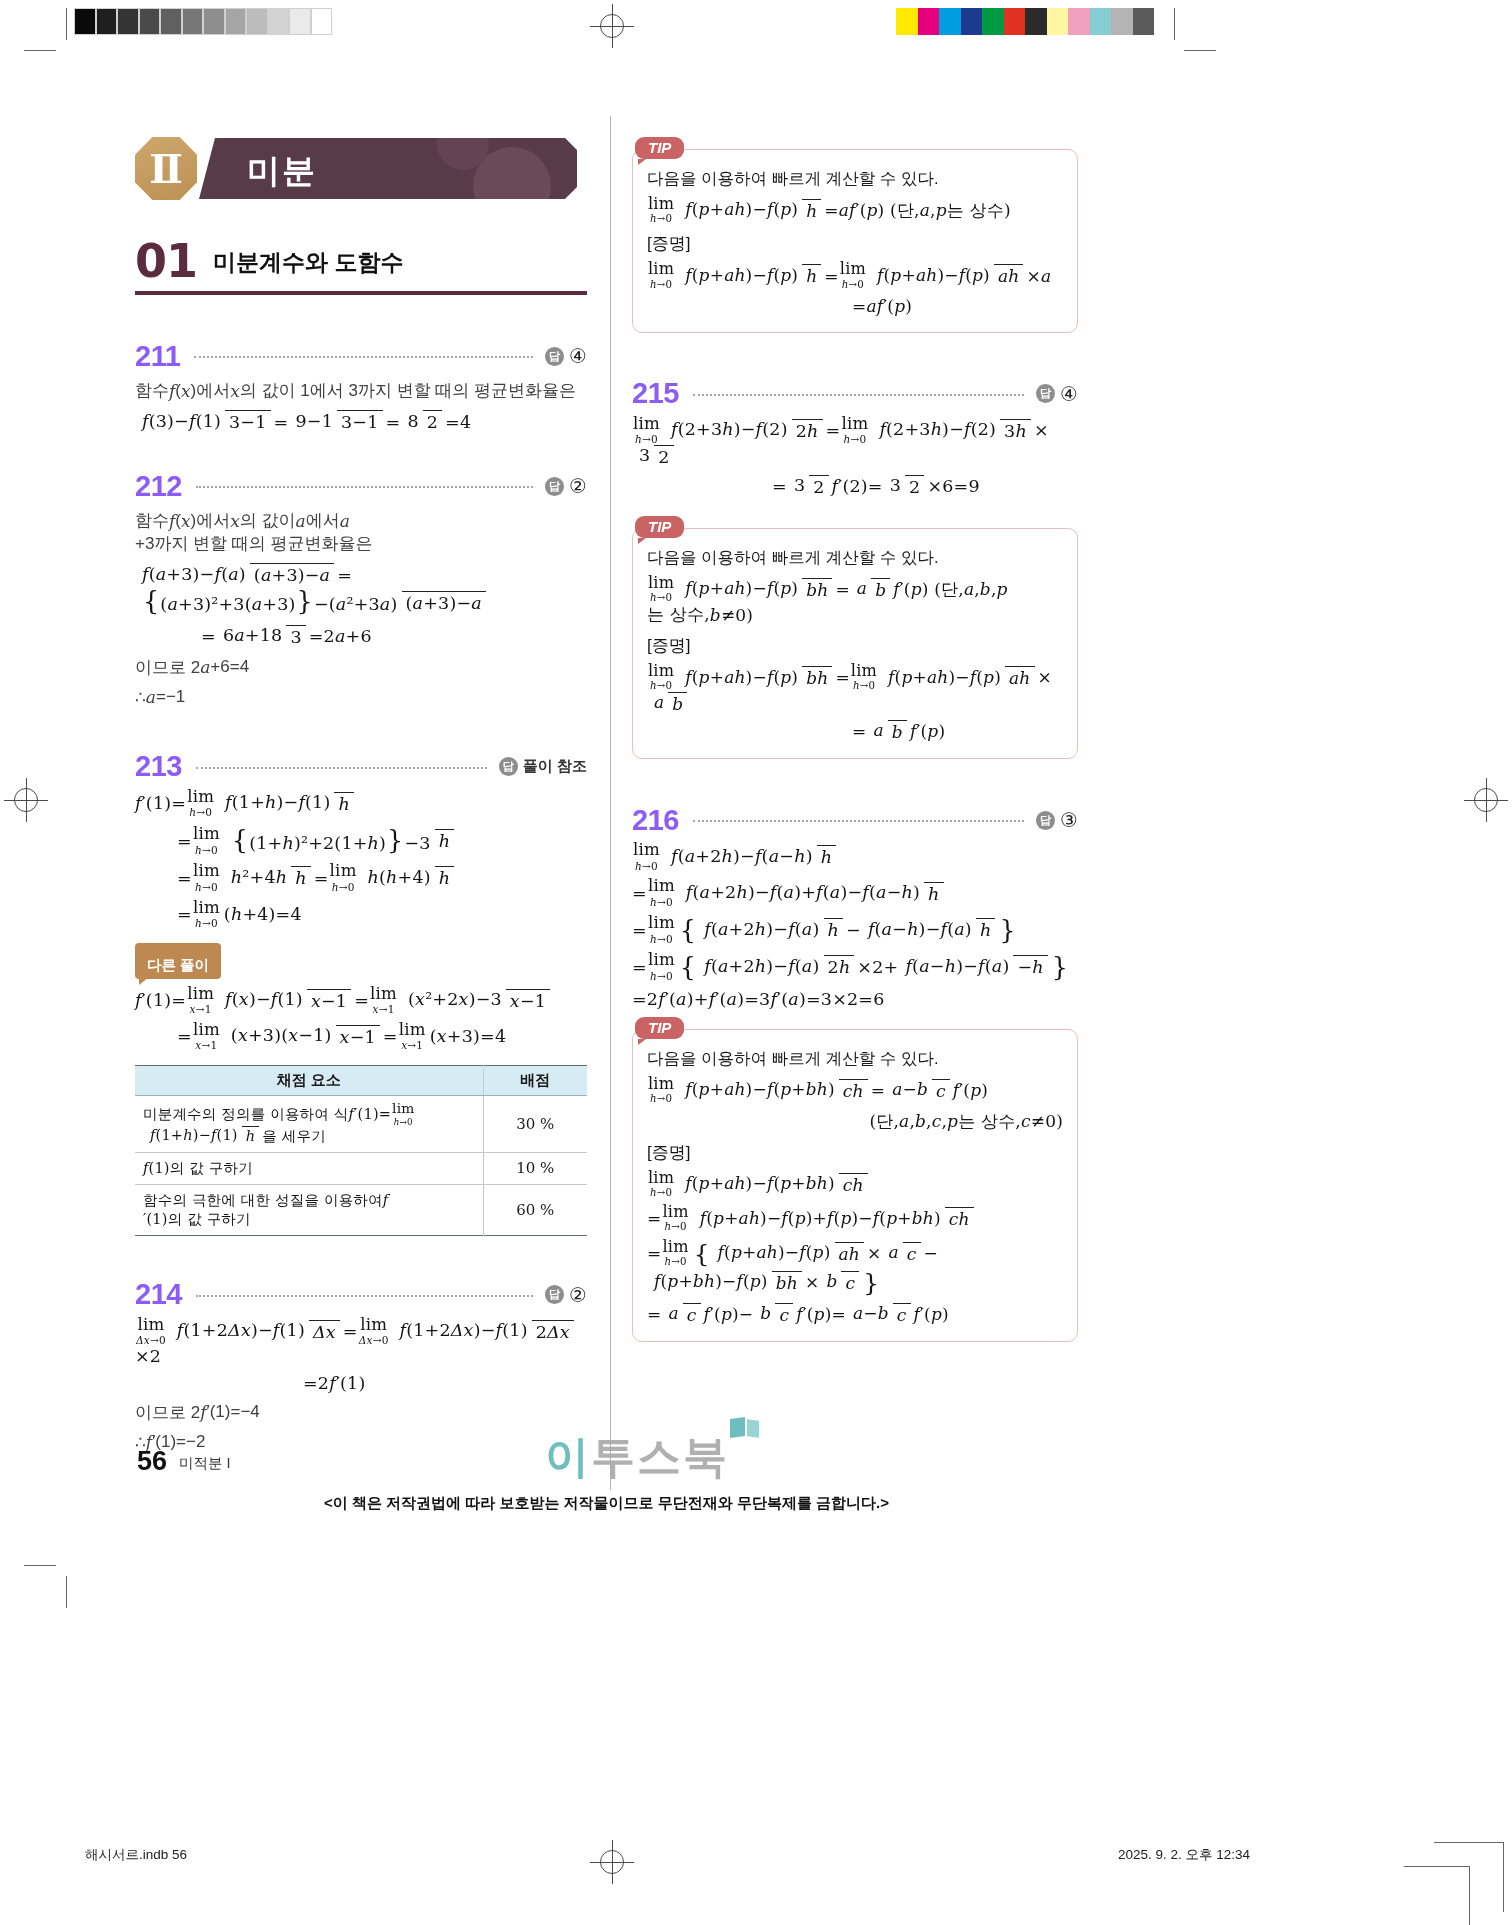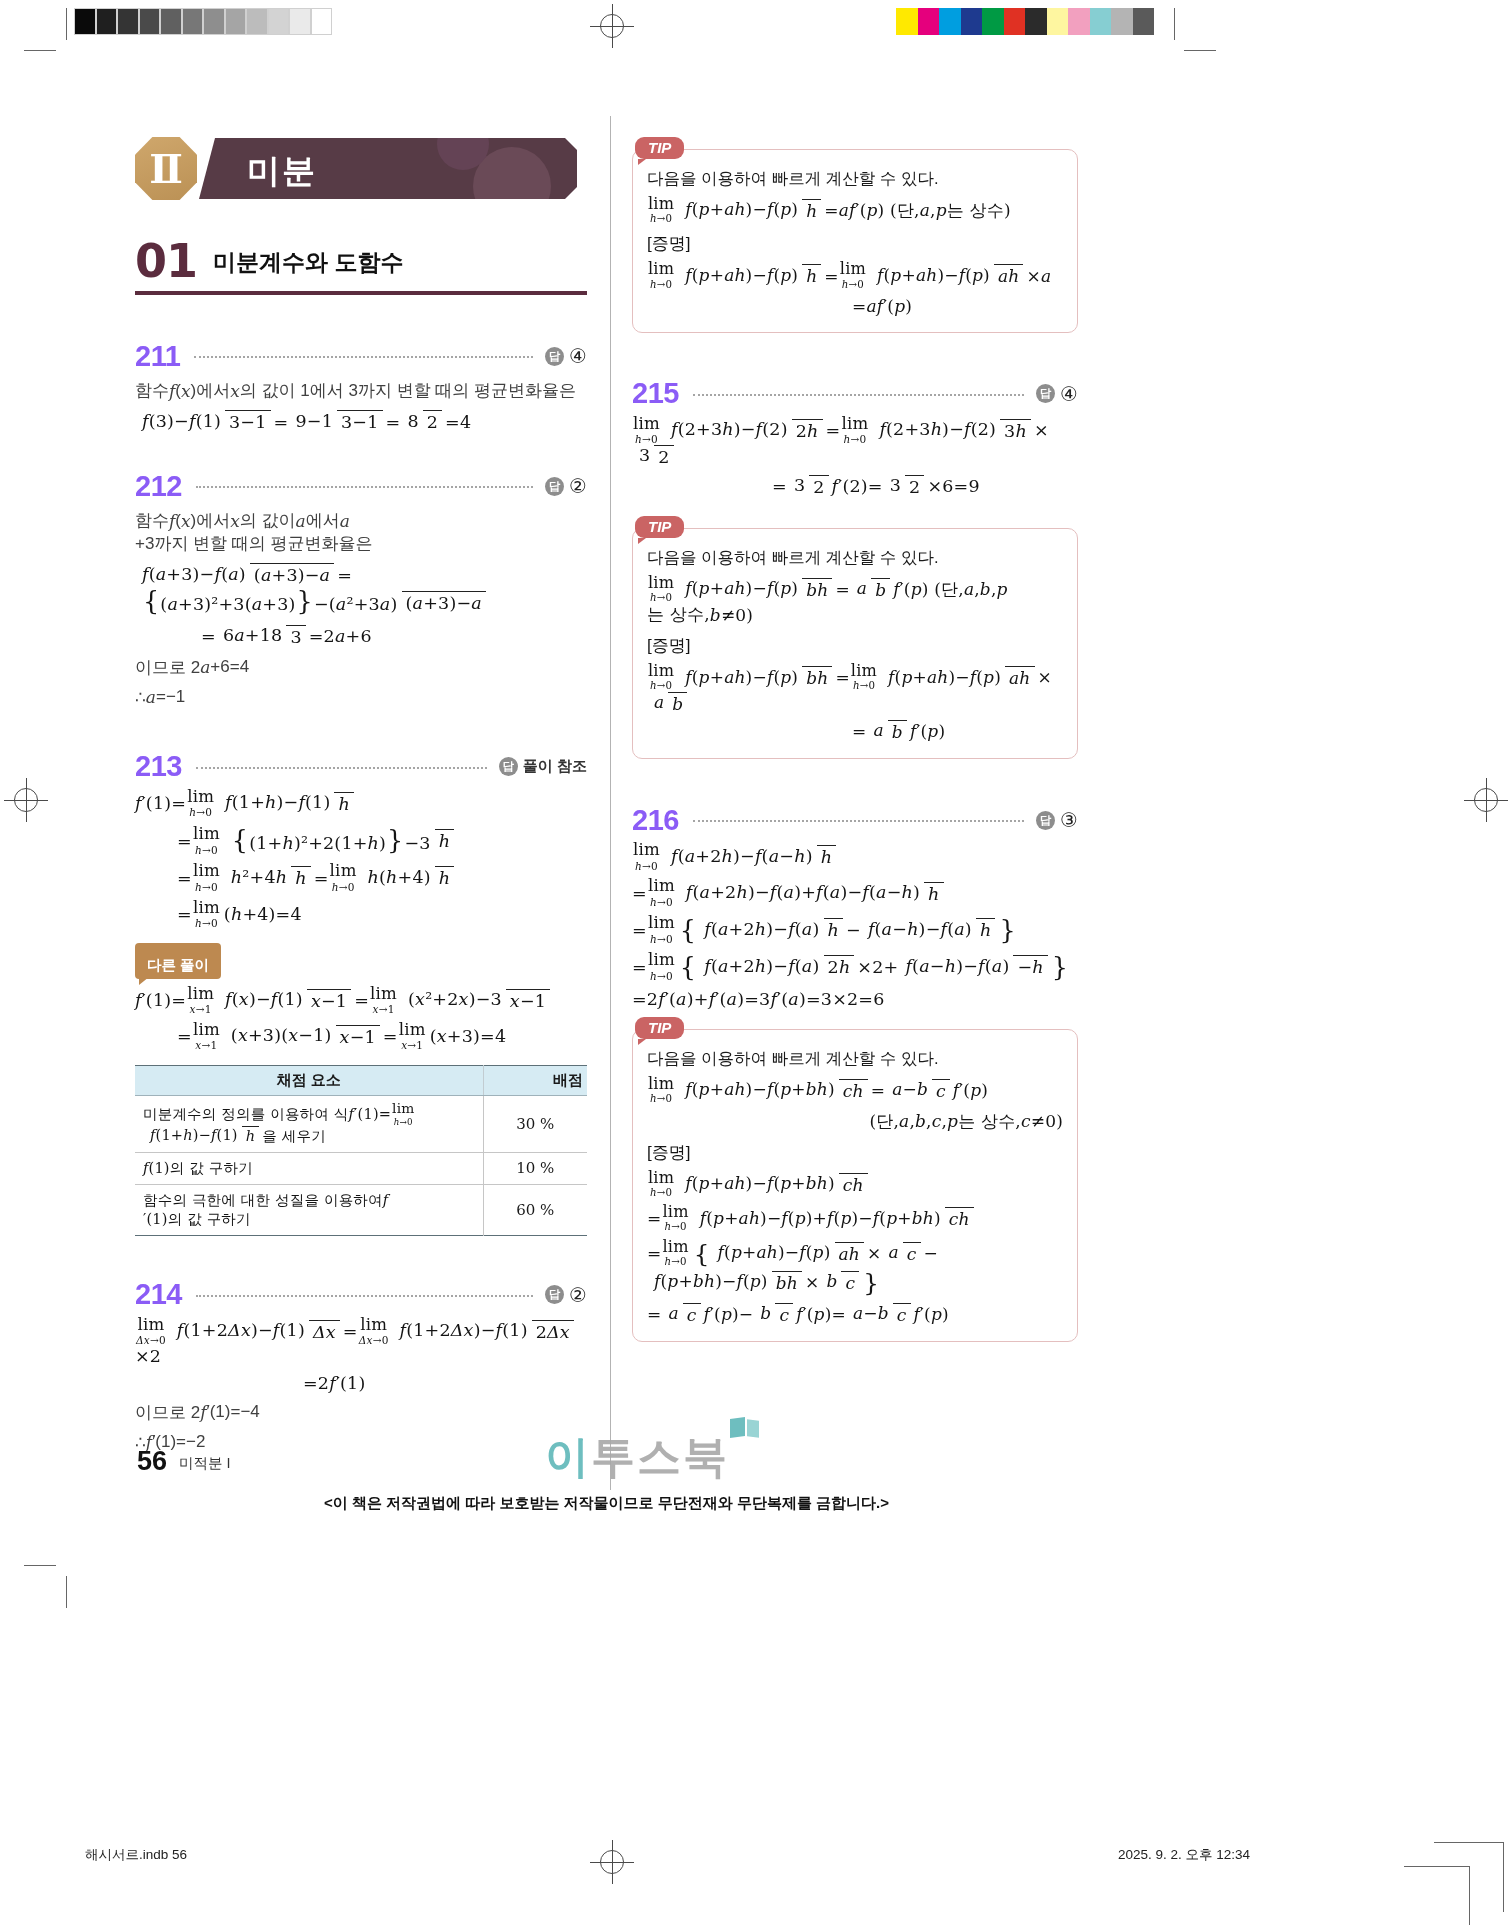--- a/index.html
+++ b/index.html
@@ -101,21 +101,21 @@
     padding:13px 12px 4px; border-radius:4px; }
   .chip::after { content:''; position:absolute; left:4px; bottom:-6px; border:6px solid transparent; border-top-color:#bd8950; border-left-color:#bd8950; border-width:4px 5px; }
 
   
   .grading { width:100%; border-collapse:collapse; margin-top:14px; border-top:1.6px solid #5d7078; border-bottom:1.6px solid #5d7078; }
   .grading th { background:#d6ebf3; font-size:15px; font-weight:bold; padding:5px 4px; border-bottom:1px solid #9fb2ba; }
   .grading th + th { border-left:1px solid #c2ccd1; }
   .grading td { font-size:14.5px; padding:6px 8px; border-top:1px solid #c6c6c6; }
   .grading td + td { border-left:1px solid #c6c6c6; text-align:center; font-family:"DejaVu Serif",serif; font-size:15px; }
   .grading td .mline { display:inline-flex; font-size:14.5px; margin:0; vertical-align:middle; }
-  .grading .w1 { width:77%; } .grading .w2 { width:23%;text-align:right; }
+  .grading .w1 { width:77%; } .grading .w2 { width:23%; }
 
   
   .tip { position:relative; border:1.5px solid #e4bfbf; border-radius:10px; padding:16px 14px 10px; margin-top:30px; }
   .tip-badge { position:absolute; left:2px; top:-13px; background:#ca6464; color:#fff; font-weight:bold; font-size:15px;
     font-style:italic; padding:2px 13px 3px; border-radius:9px; }
   .tip-badge::after { content:''; position:absolute; left:3px; bottom:-6px; border:5px solid transparent; border-top-color:#ca6464; border-left-color:#ca6464; border-width:3px 4px; }
   .tip .t-intro { font-size:16.5px; margin:2px 0 6px; }
   .tip .mline { font-size:17px; margin:6px 0; }
 
   

